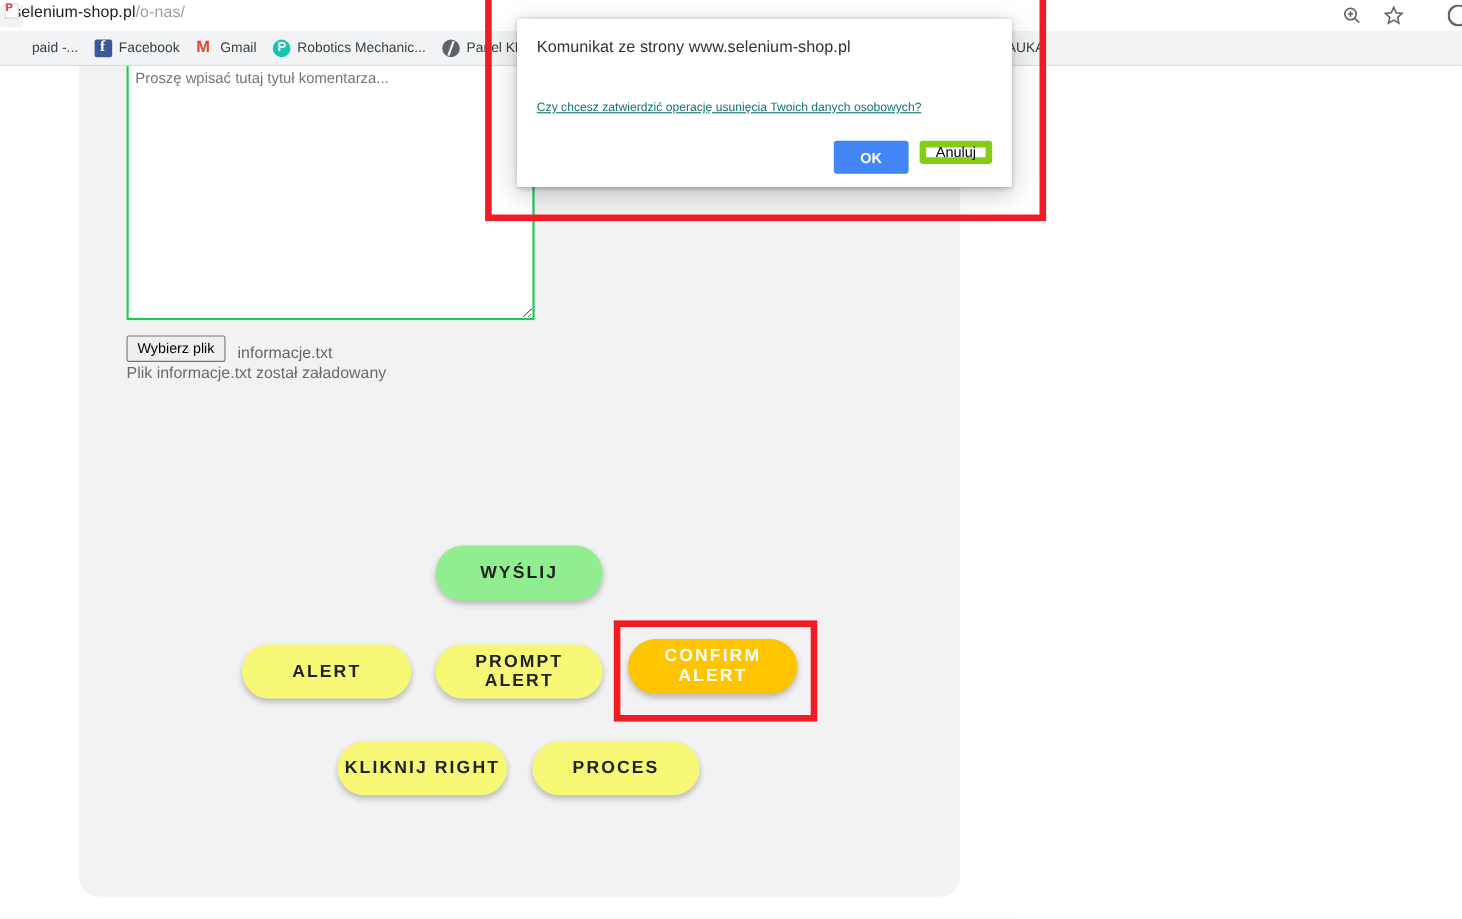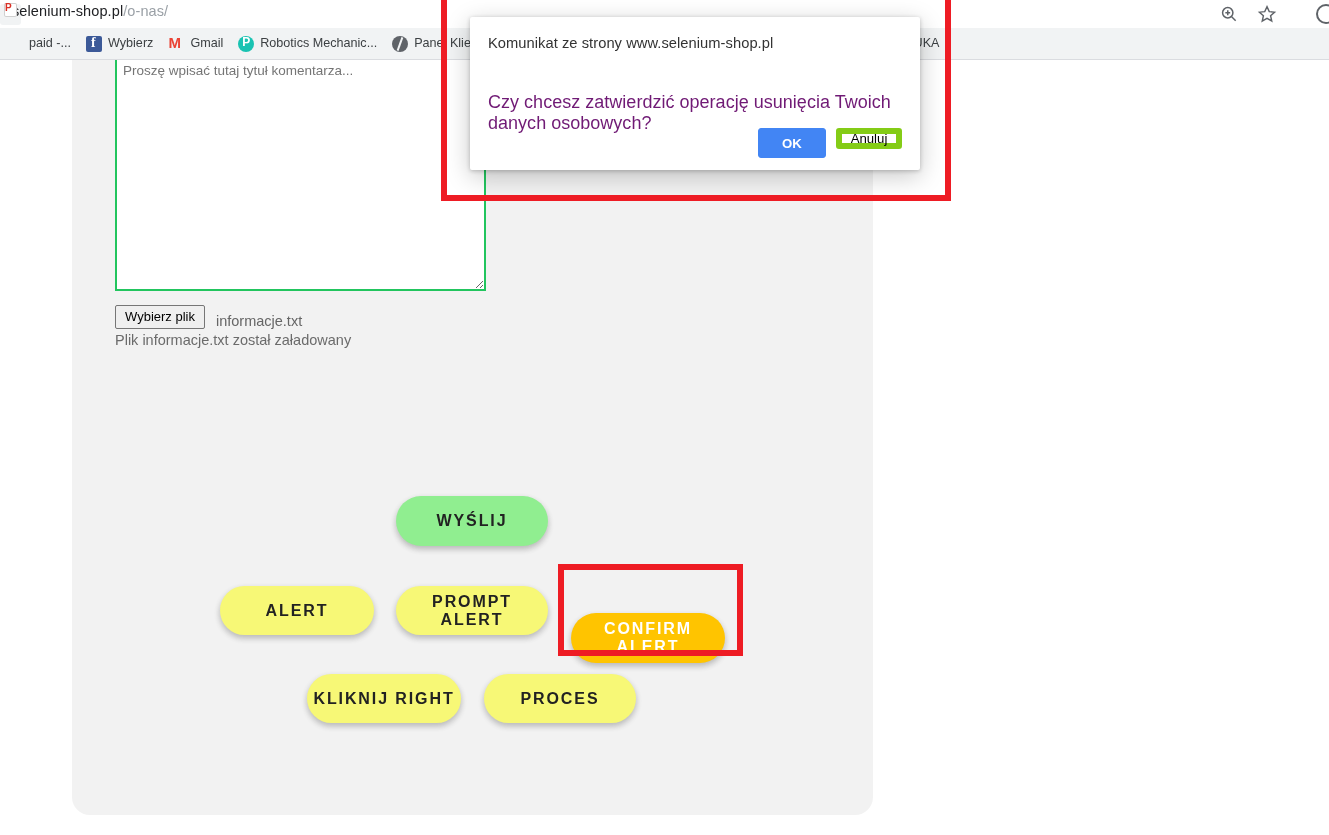--- a/index.html
+++ b/index.html
@@ -226,21 +226,21 @@
     left:148px; top:587px;
     width:154px; height:49px;
     background:#f7f876;
   }
   #btn-prompt-alert {
     left:324px; top:587px;
     width:152px; height:49px;
     background:#f7f876;
   }
   #btn-confirm-alert {
-    left:499px; top:614px;
+    left:499px; top:582px;
     width:154px; height:50px;
     background:#FFC400;
     color:#ffffff;
   }
   #btn-kliknij-right {
     left:235px; top:675px;
     width:154px; height:49px;
     background:#f7f876;
   }
   #btn-proces {
@@ -262,23 +262,24 @@
   #js-dialog-title {
     position:absolute;
     left:18px; top:18px;
     font-size:14.7px;
     color:#333333;
     letter-spacing:0.05px;
   }
   #js-dialog-message {
     position:absolute;
     left:18px; top:75px;
-    font-size:18px;
-    color:#701a75;
+    font-size:11px;
+    color:#0f766e;
     letter-spacing:0.02px;
+    text-decoration:underline;
   }
   #js-dialog-ok {
     position:absolute;
     left:288px; top:111px;
     width:68px; height:30px;
     background:#4285F4;
     color:#ffffff;
     border:1px solid #4285F4;
     border-radius:3px;
     font-size:13.2px;
@@ -351,21 +352,21 @@
     <span id="profile-icon"></span>
   </div>
 
   <div id="bookmarks-bar">
     <div class="bookmark">
       <span class="bm-ico"></span>
       <span class="bm-label">paid -...</span>
     </div>
     <div class="bookmark">
       <span class="bm-ico ico-fb"></span>
-      <span class="bm-label">Wybierz</span>
+      <span class="bm-label">Facebook</span>
     </div>
     <div class="bookmark">
       <span class="bm-ico ico-gmail"></span>
       <span class="bm-label">Gmail</span>
     </div>
     <div class="bookmark">
       <span class="bm-ico ico-robotics"></span>
       <span class="bm-label">Robotics Mechanic...</span>
     </div>
     <div class="bookmark">

